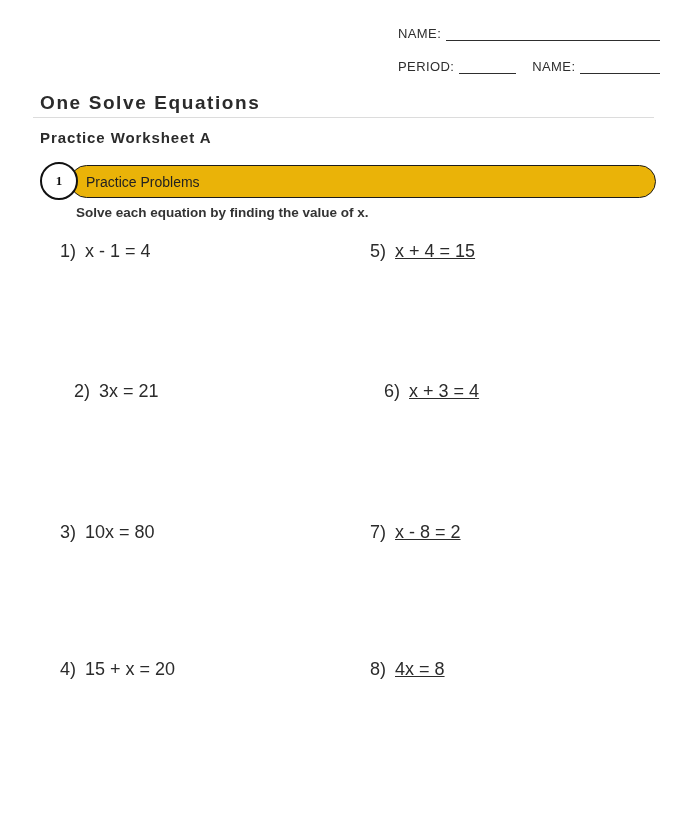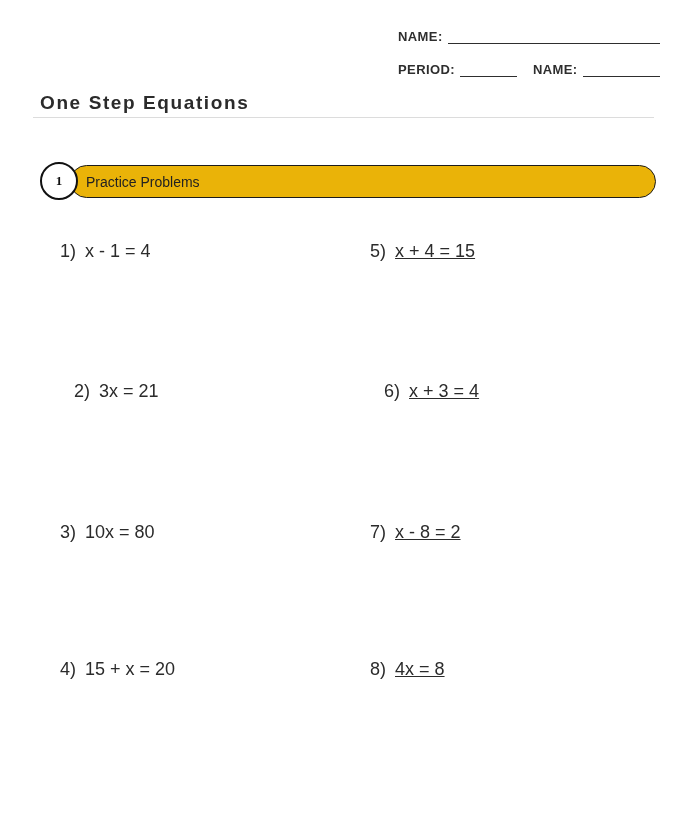--- a/index.html
+++ b/index.html
@@ -19,23 +19,22 @@
 
   
   .fillin-block {
     position: absolute;
     left: 398px;
     top: 26px;
     width: 262px;
   }
   .fillin-row {
     display: flex;
-    align-items: flex-end;
     font-size: 13px;
-    font-weight: bold;
+    font-weight: normal;
     letter-spacing: 0.4px;
     color: #2e2e2e;
     height: 18px;
   }
   .fillin-row.second { margin-top: 15px; }
   .fillin-label { white-space: nowrap; padding-right: 5px; }
   .fill-line {
     border-bottom: 1.5px solid #2e2e2e;
     height: 14px;
   }
@@ -143,27 +142,29 @@
       <span class="fill-line grow"></span>
     </div>
     <div class="fillin-row second">
       <span class="fillin-label">PERIOD:</span>
       <span class="fill-line period-line"></span>
       <span class="fillin-label">NAME:</span>
       <span class="fill-line grow"></span>
     </div>
   </div>
 
-  <div class="doc-title">One Step Equations</div>
+  <div class="doc-title">One Solve Equations</div>
   <div class="title-divider"></div>
+  <div class="doc-subtitle">Practice Worksheet A</div>
 
   <div class="section-badge">1</div>
   <div class="section-pill">
     <span class="section-pill-label">Practice Problems</span>
   </div>
+  <div class="section-instruction">Solve each equation by finding the value of x.</div>
 
   <div class="problem col-left row-1">
     <span class="p-num">1)</span><span class="p-eq">x - 1 = 4</span>
   </div>
   <div class="problem col-left row-2">
     <span class="p-num">2)</span><span class="p-eq">3x = 21</span>
   </div>
   <div class="problem col-left row-3">
     <span class="p-num">3)</span><span class="p-eq">10x = 80</span>
   </div>

